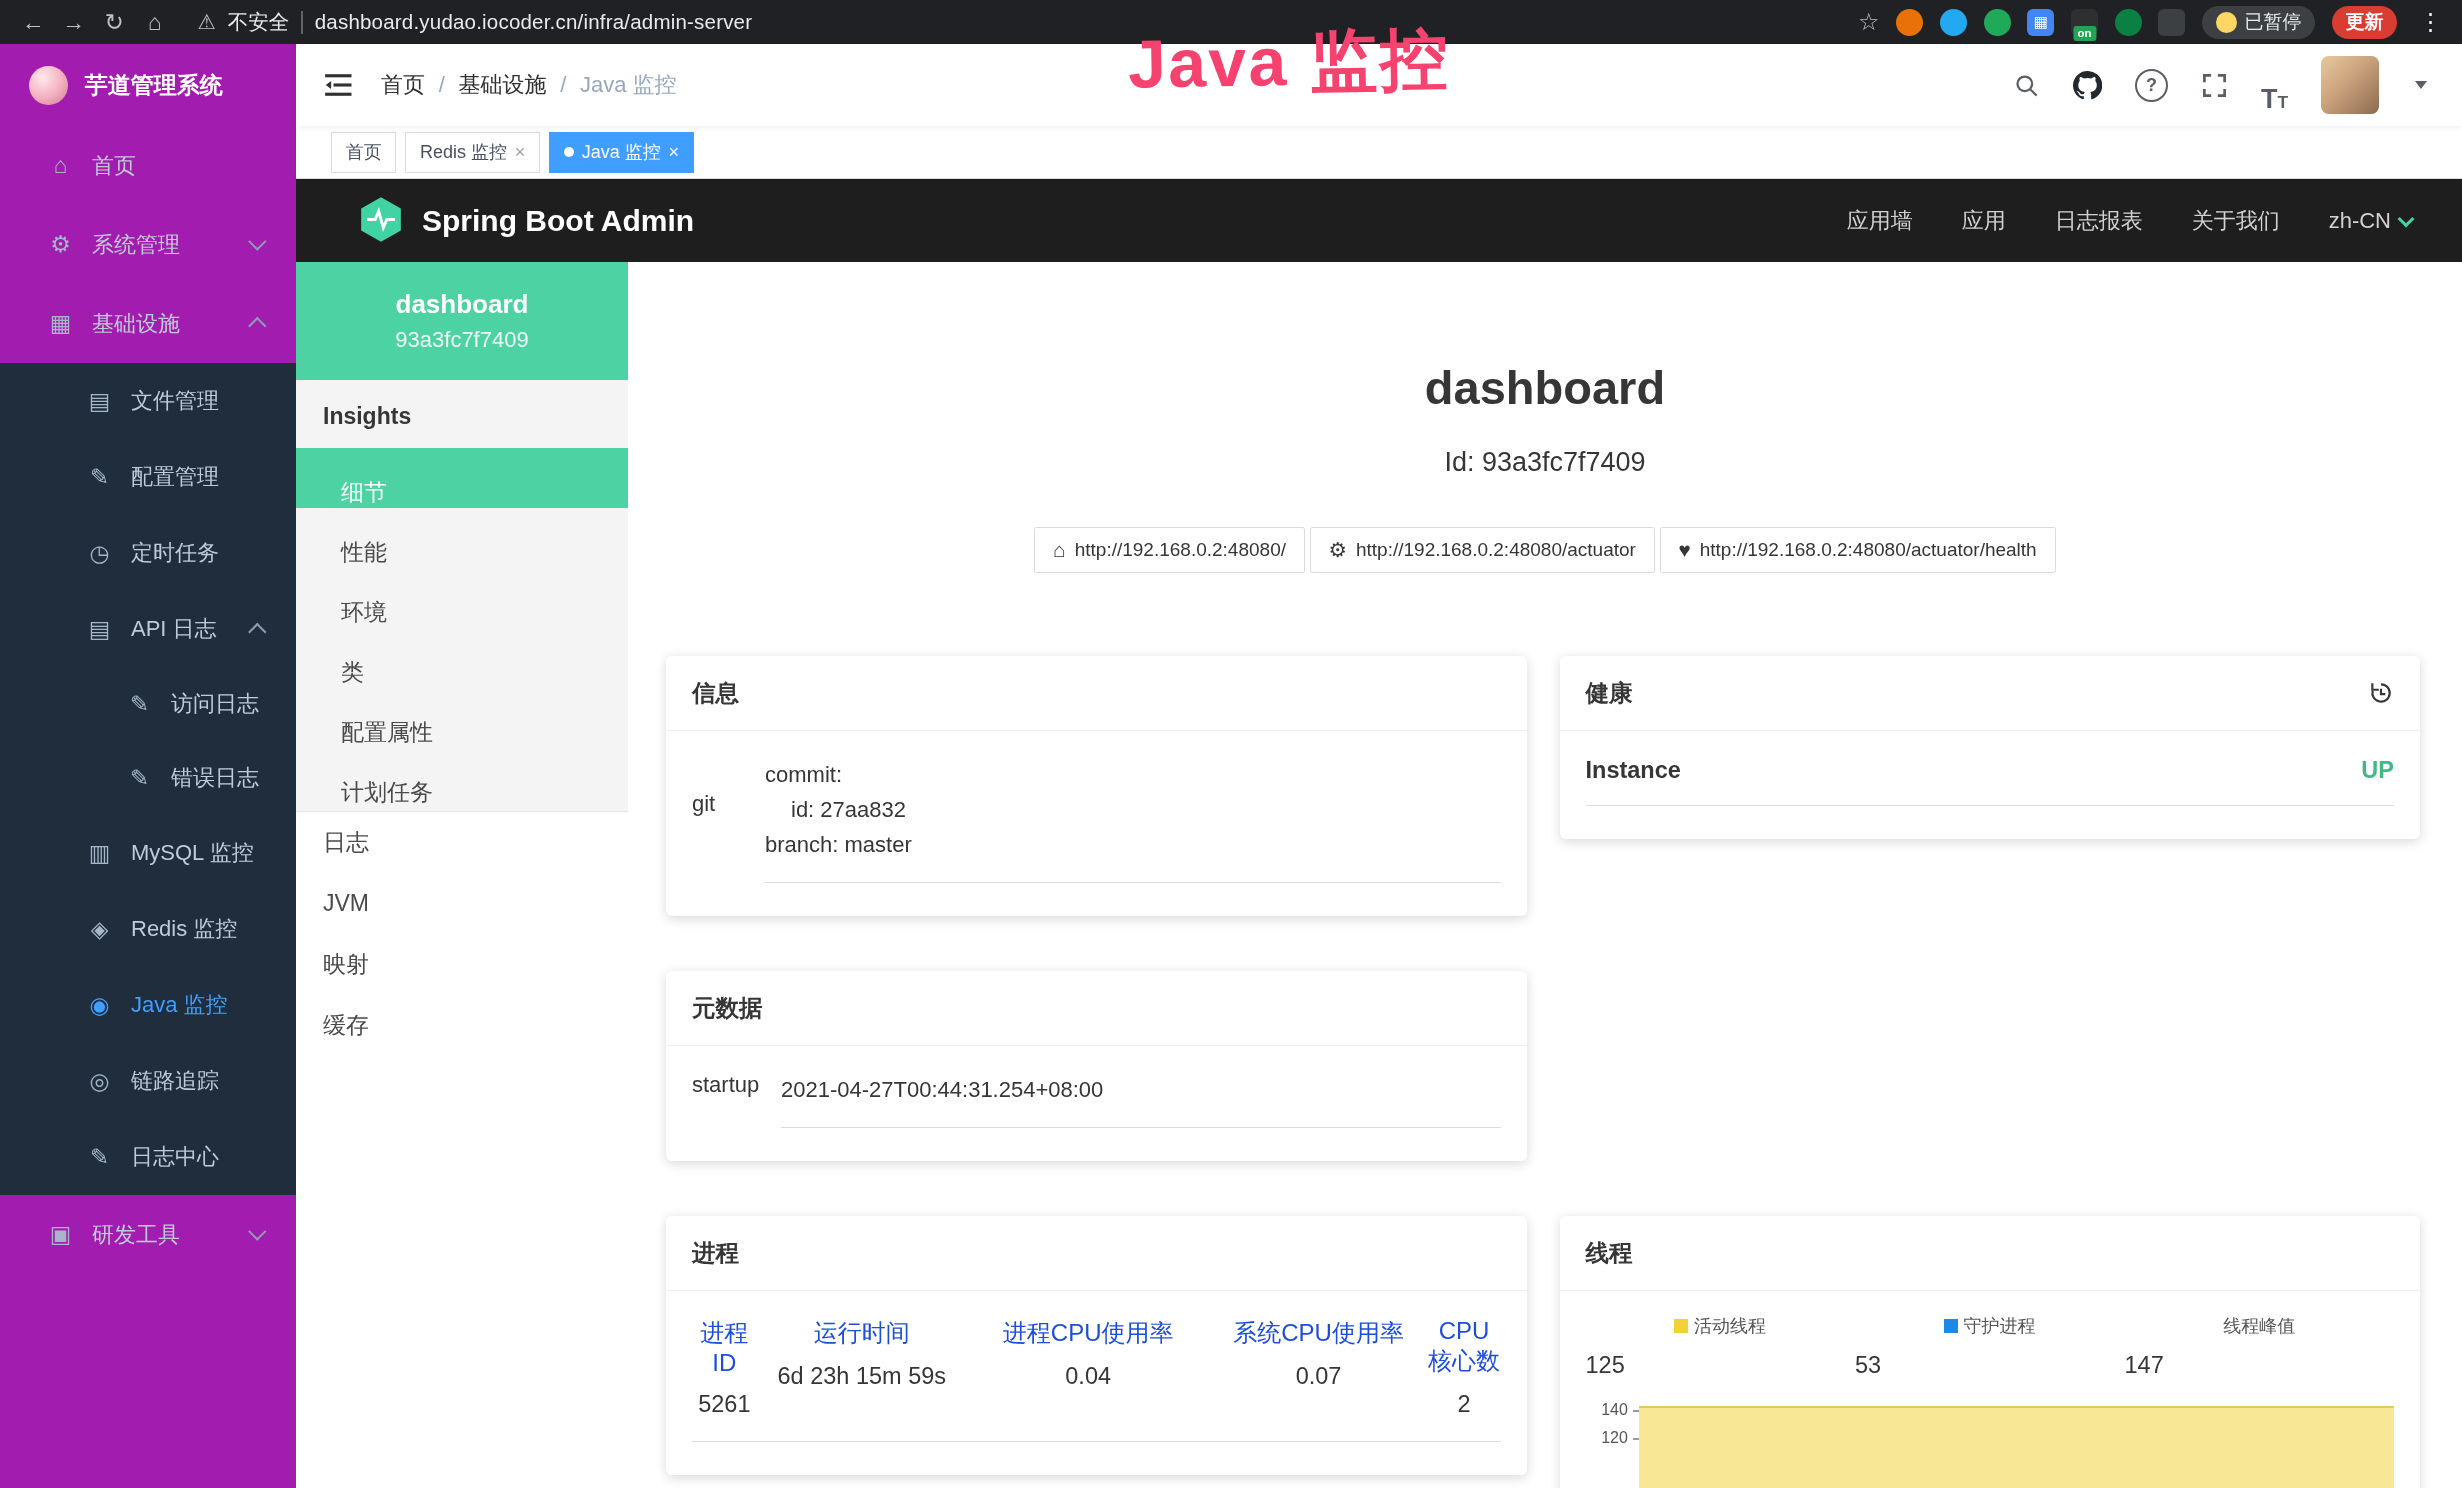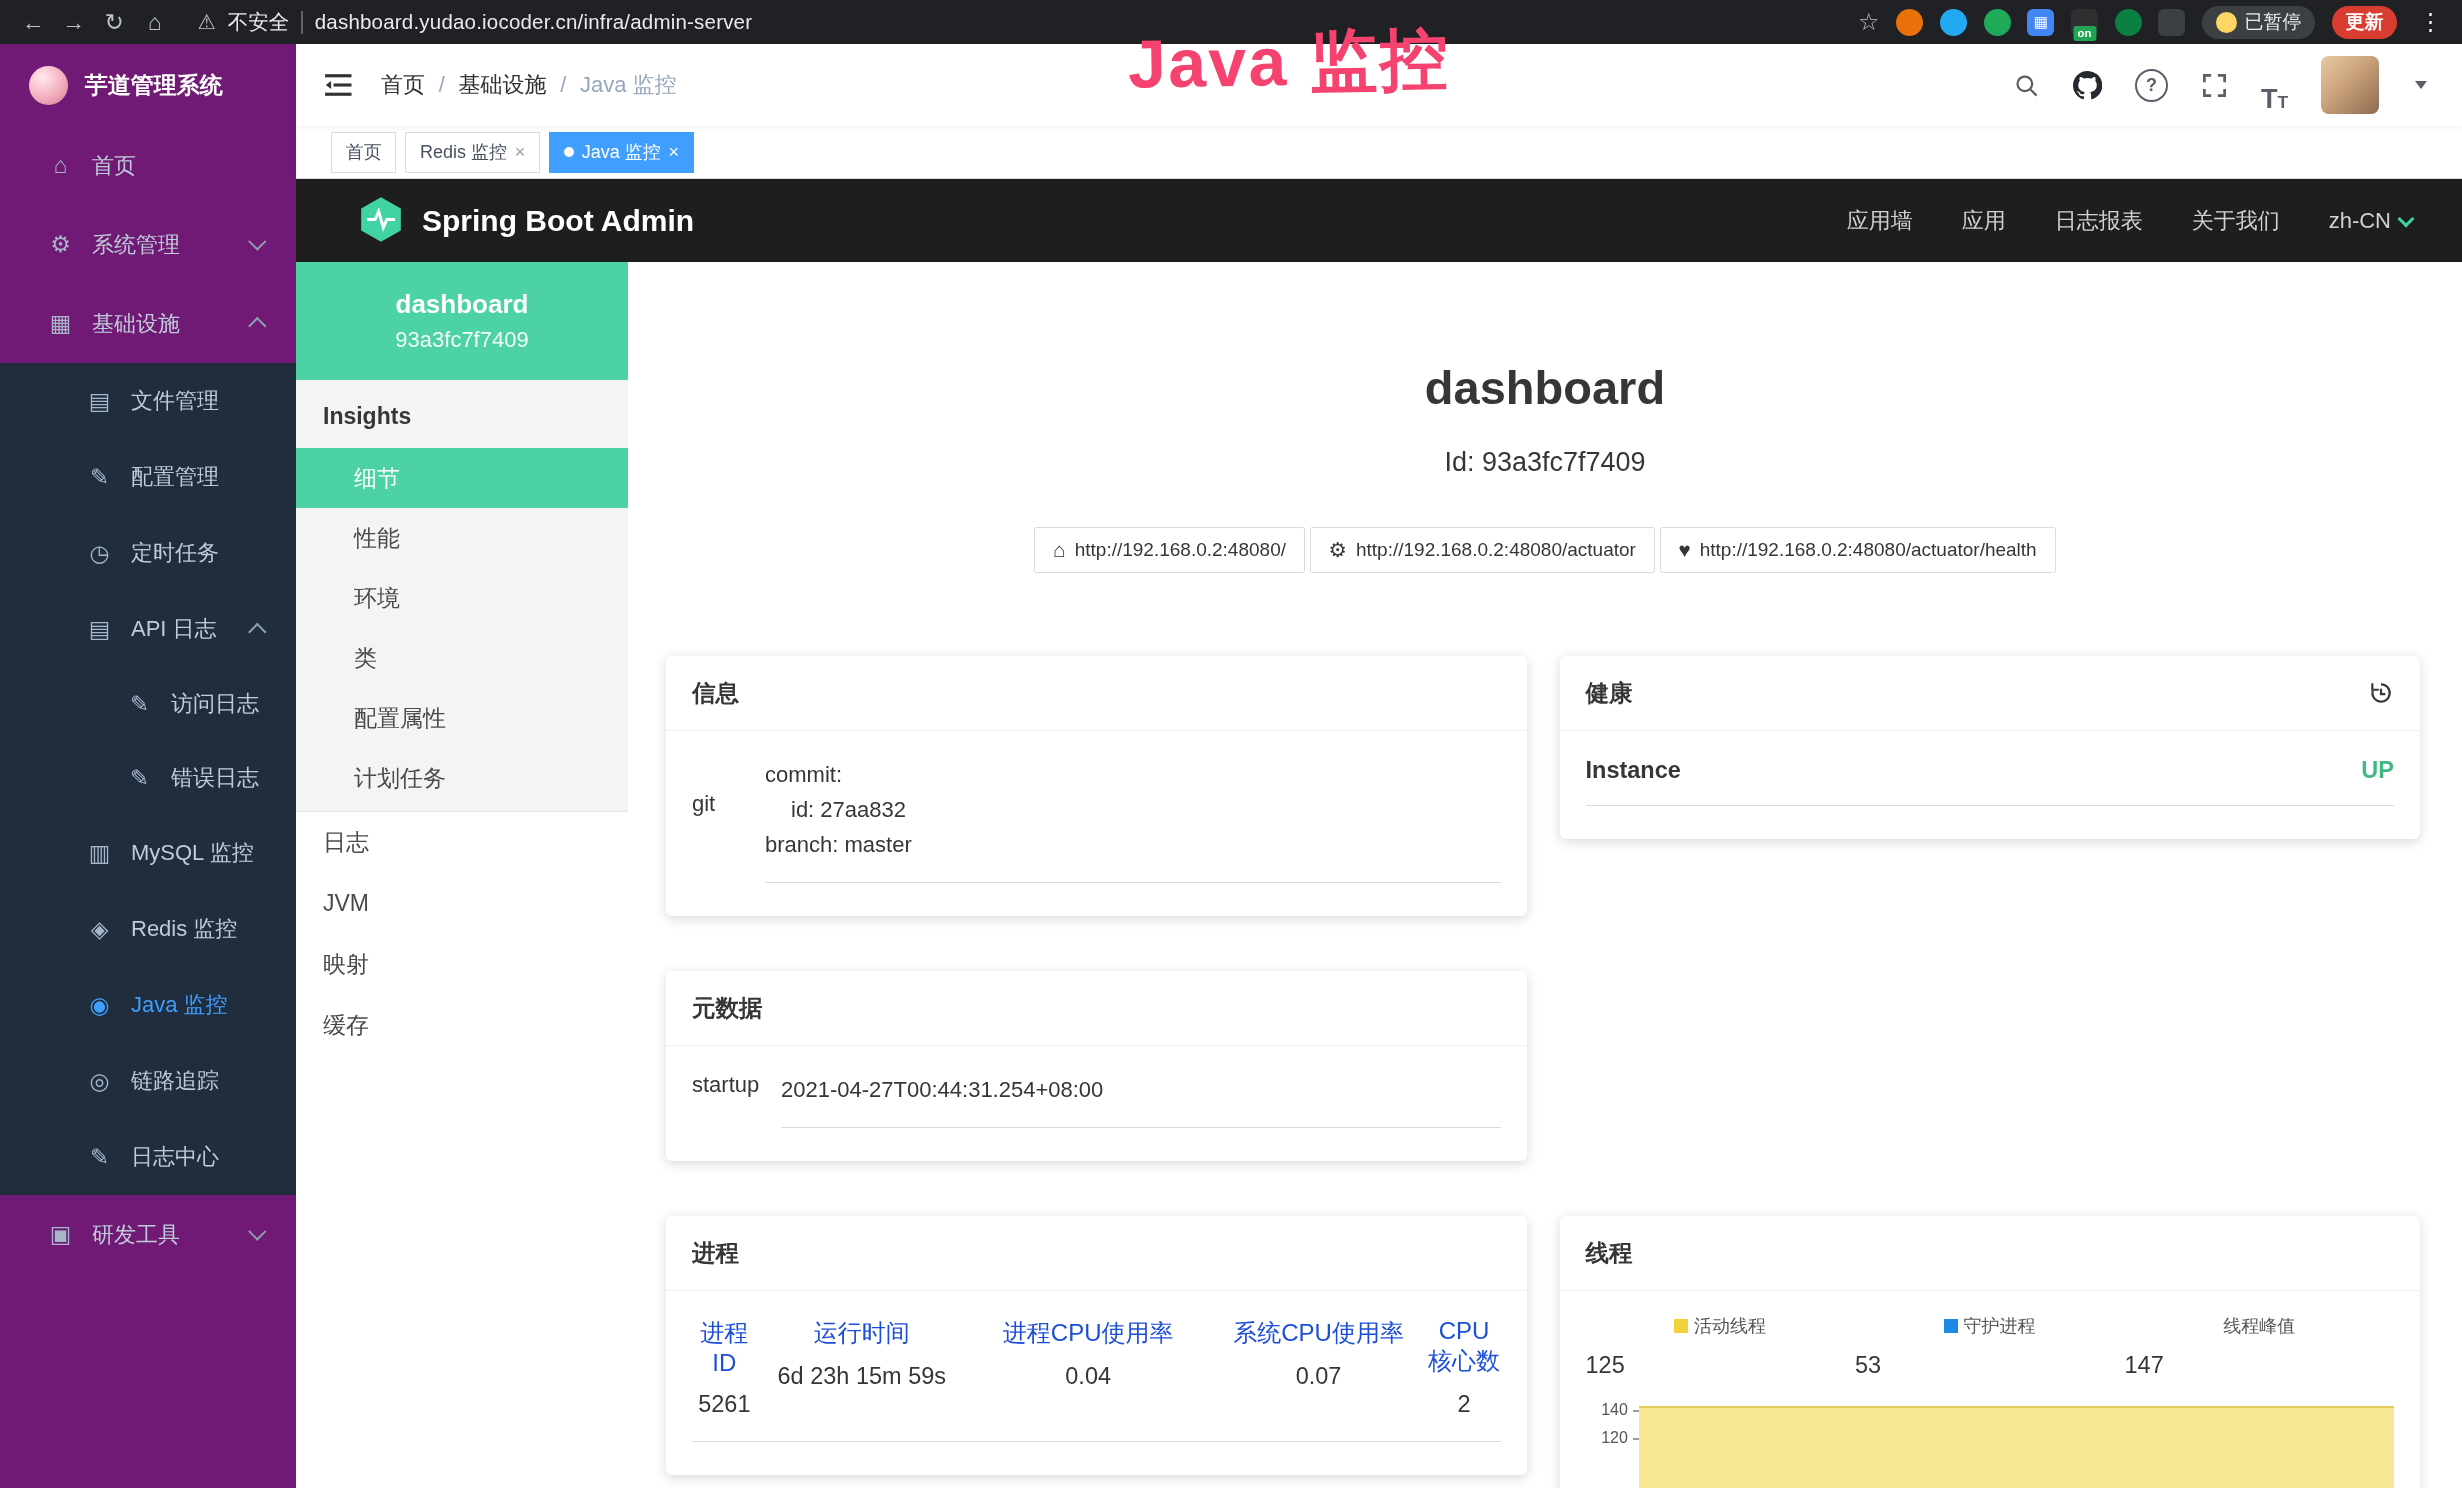--- a/index.html
+++ b/index.html
@@ -20,21 +20,21 @@
   .on-badge{position:absolute;bottom:-5.3px;left:50%;transform:translateX(-50%);background:#21a453;color:#fff;font-size:11.4px;line-height:1;padding:1.5px 4.6px;border-radius:3px;font-weight:bold;}
   .pill{height:33px;border-radius:16.7px;display:flex;align-items:center;gap:7.6px;padding:0 13.7px;font-size:19px;flex-shrink:0;}
   .paused{background:#3c4043;color:#e8eaed;}
   .smiley{width:21px;height:21px;border-radius:50%;background:#fdd663;}
   .update{background:#d93c31;color:#fff;font-weight:bold;}
   .kebab{font-size:24px;color:#e8eaed;padding:0 4.6px;}
 
   .below{display:flex;height:1445px;}
 
   
-  .sidebar{width:296px;background:#701a75;flex-shrink:0;display:flex;flex-direction:column;overflow:hidden;}
+  .sidebar{width:296px;background:#a21caf;flex-shrink:0;display:flex;flex-direction:column;overflow:hidden;}
   .logo-row{height:82px;display:flex;align-items:center;gap:16.7px;padding-left:29px;flex-shrink:0;}
   .logo-avatar{width:39px;height:39px;border-radius:50%;background:radial-gradient(circle at 35% 30%,#ffe9ec,#f3aebd 55%,#c97b92);flex-shrink:0;}
   .logo-title{color:#fff;font-size:23px;font-weight:bold;}
   .menu{flex:1;}
   .mi{position:relative;height:79px;display:flex;align-items:center;color:#bfcbd9;font-size:22px;cursor:pointer;}
   .mi .ico{width:27px;margin-right:18px;font-size:23px;text-align:center;color:#a7b6c9;flex-shrink:0;}
   .mi.l1{padding-left:47px;}
   .mi.l2{padding-left:86px;height:76px;}
   .mi.l3{padding-left:126px;height:74px;}
   .submenu{background:#1f2d3d;}
@@ -79,21 +79,21 @@
   .locale{display:flex;align-items:center;cursor:pointer;}
 
   .sba-body{flex:1;display:flex;min-height:0;}
   .sba-side{width:332px;flex-shrink:0;background:#fff;}
   .inst{height:118px;background:#4cd2a3;color:#fff;display:flex;flex-direction:column;align-items:center;justify-content:center;gap:7.6px;cursor:pointer;}
   .inst-name{font-size:26px;font-weight:bold;}
   .inst-id{font-size:22px;opacity:.92;}
   .sgroup{background:#f4f4f4;border-bottom:0.8px solid #e6e6e6;padding-bottom:3px;}
   .sgroup-label{padding:23px 27px 18px;font-size:23px;font-weight:bold;color:#363636;}
   .sitem{height:60px;display:flex;align-items:center;font-size:23px;color:#4a4a4a;cursor:pointer;}
-  .sgroup .sitem{padding-left:58px;}
+  .sgroup .sitem{padding-left:45px;align-items:flex-end;}
   .sitem.active{background:#4cd2a3;color:#fff;}
   .slist .sitem{padding-left:27px;height:61px;}
 
   .sba-main{flex:1;background:#fff;padding-top:67px;min-width:0;}
   .pg-title{text-align:center;font-size:47px;font-weight:bold;color:#363636;}
   .pg-id{text-align:center;font-size:27px;color:#363636;margin-top:13.7px;}
   .links{display:flex;justify-content:center;gap:4.6px;margin-top:49px;}
   .link-chip{display:flex;align-items:center;gap:9px;border:0.8px solid #dbdbdb;border-radius:2.3px;padding:10px 18px;font-size:19px;color:#363636;background:#fff;cursor:pointer;}
   .lic{font-size:20.5px;color:#363636;}
 

